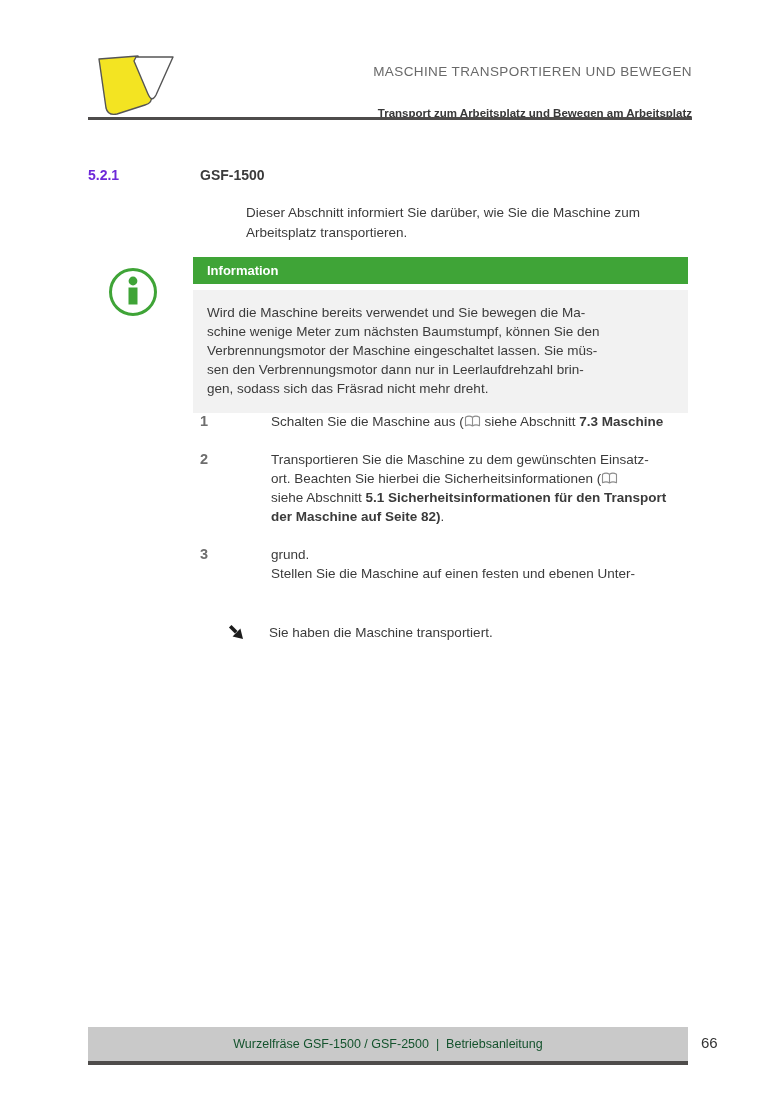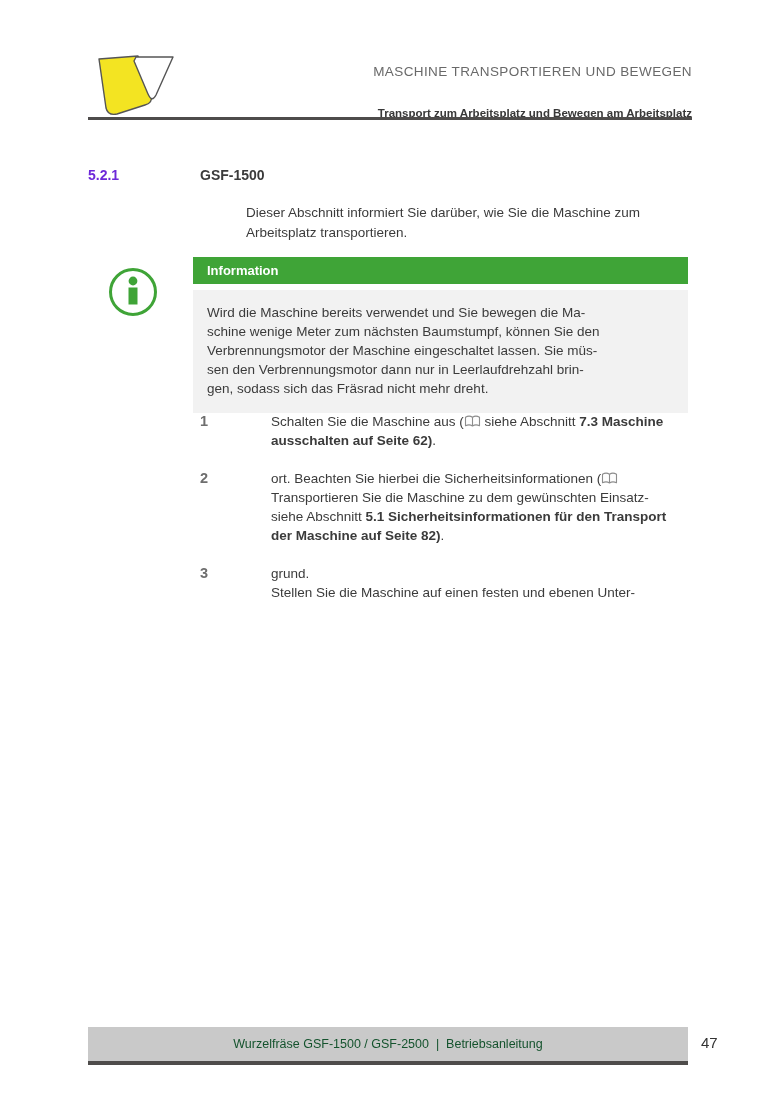--- a/index.html
+++ b/index.html
@@ -76,42 +76,48 @@
   <div class="info-body" id="info-body">Wird die Maschine bereits verwendet und Sie bewegen die Ma-<br>schine wenige Meter zum nächsten Baumstumpf, können Sie den<br>Verbrennungsmotor der Maschine eingeschaltet lassen. Sie müs-<br>sen den Verbrennungsmotor dann nur in Leerlaufdrehzahl brin-<br>gen, sodass sich das Fräsrad nicht mehr dreht.</div>
 
   <div class="steps" id="steps">
       <div class="step">
         <div class="step-num">1</div>
         <div class="step-lines">
           <div><span>Schalten Sie die Maschine aus (</span><svg class="book-icon-svg" width="17" height="13" viewBox="0 0 17 13">
     <path d="M1.5 2.2 C4 .7 6.5 .8 8.5 2.3 C10.5 .8 13 .7 15.5 2.2 L15.5 10.8 C13 9.6 10.5 9.7 8.5 11 C6.5 9.7 4 9.6 1.5 10.8 Z" fill="#fdfdfd" stroke="#8c8c8c" stroke-width="1.1" stroke-linejoin="round"></path>
     <path d="M8.5 2.3 L8.5 11" stroke="#8c8c8c" stroke-width="1.1"></path>
   </svg><span> siehe Abschnitt </span><span class="b">7.3 Maschine</span></div>
-          <div><span class="b">ausschalten auf Seite 62)</span><span>.</span></div>
         </div>
       </div>
       <div class="step">
         <div class="step-num">2</div>
         <div class="step-lines">
+          <div><span>Transportieren Sie die Maschine zu dem gewünschten Einsatz-</span></div>
           <div><span>ort. Beachten Sie hierbei die Sicherheitsinformationen (</span><svg class="book-icon-svg" width="17" height="13" viewBox="0 0 17 13">
     <path d="M1.5 2.2 C4 .7 6.5 .8 8.5 2.3 C10.5 .8 13 .7 15.5 2.2 L15.5 10.8 C13 9.6 10.5 9.7 8.5 11 C6.5 9.7 4 9.6 1.5 10.8 Z" fill="#fdfdfd" stroke="#8c8c8c" stroke-width="1.1" stroke-linejoin="round"></path>
     <path d="M8.5 2.3 L8.5 11" stroke="#8c8c8c" stroke-width="1.1"></path>
   </svg></div>
-          <div><span>Transportieren Sie die Maschine zu dem gewünschten Einsatz-</span></div>
           <div><span>siehe Abschnitt </span><span class="b">5.1 Sicherheitsinformationen für den Transport</span></div>
           <div><span class="b">der Maschine auf Seite 82)</span><span>.</span></div>
         </div>
       </div>
       <div class="step">
         <div class="step-num">3</div>
         <div class="step-lines">
           <div><span>grund.</span></div>
           <div><span>Stellen Sie die Maschine auf einen festen und ebenen Unter-</span></div>
         </div>
       </div>
     </div>
 
+  <div class="result-row">
+    <svg width="16" height="16" viewBox="0 0 16 16">
+      <path d="M2.2 2.2 L8.2 8.2" stroke="#1c1c1c" stroke-width="3.6" stroke-linecap="butt"></path>
+      <polygon points="15,15 4.6,12.4 12.4,4.6" fill="#1c1c1c"></polygon>
+    </svg>
+    <div class="result-text">Sie haben die Maschine transportiert.</div>
+  </div>
 
   <div class="footer-bar">Wurzelfräse GSF-1500 / GSF-2500  |  Betriebsanleitung</div>
   <div class="footer-rule"></div>
-  <div class="page-number">47</div>
+  <div class="page-number">66</div>
 
 </div>
 
 </body></html>

